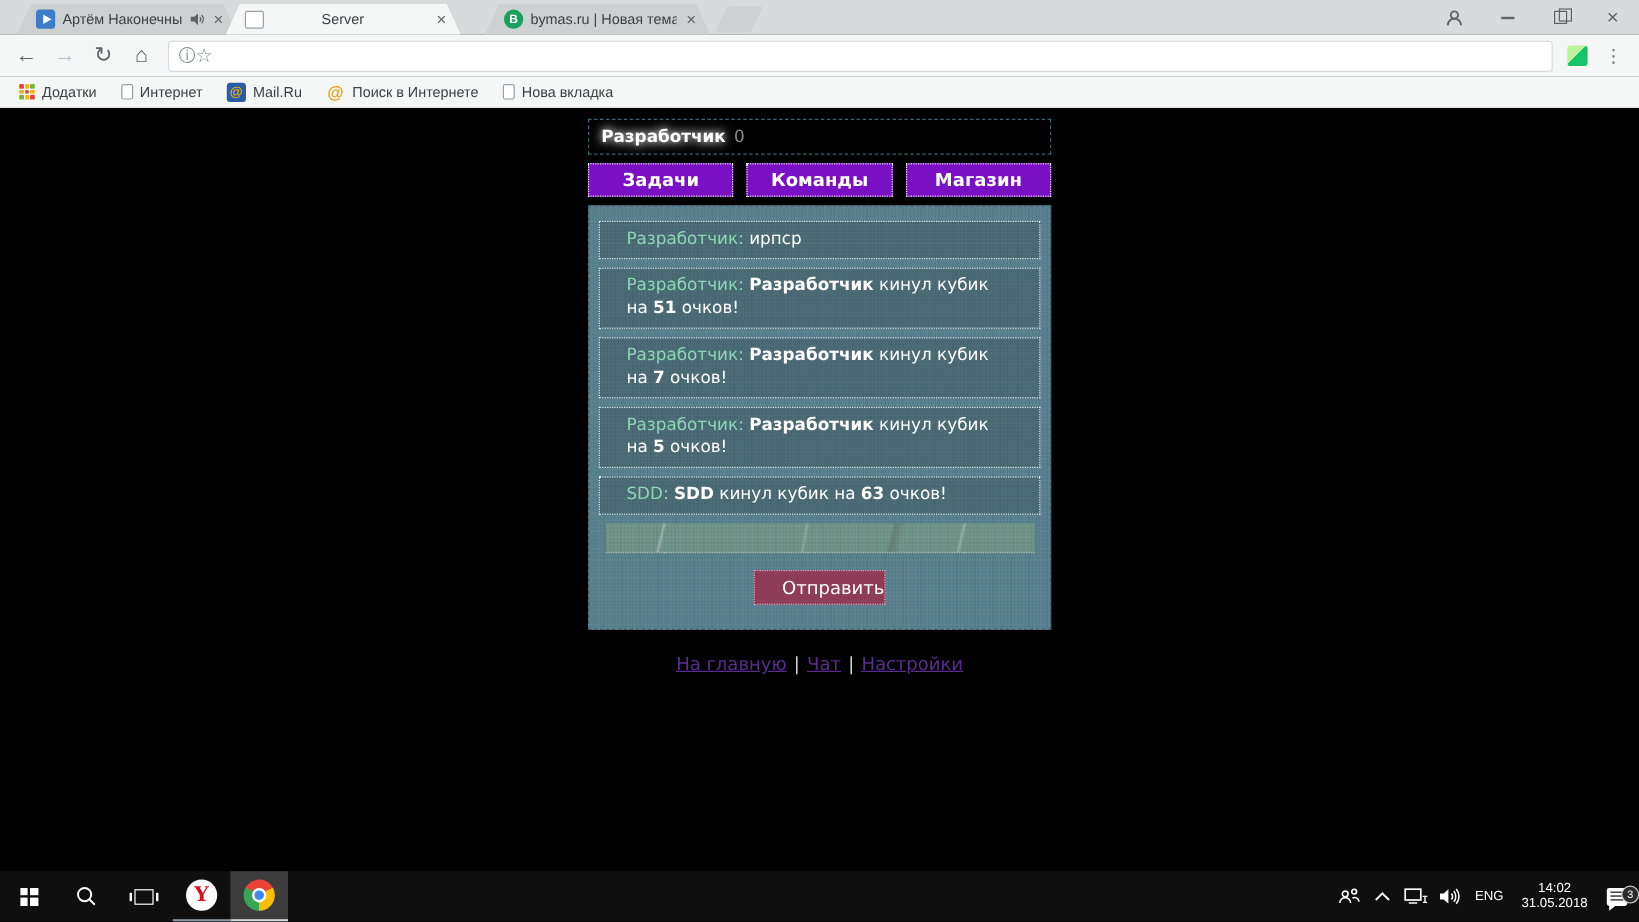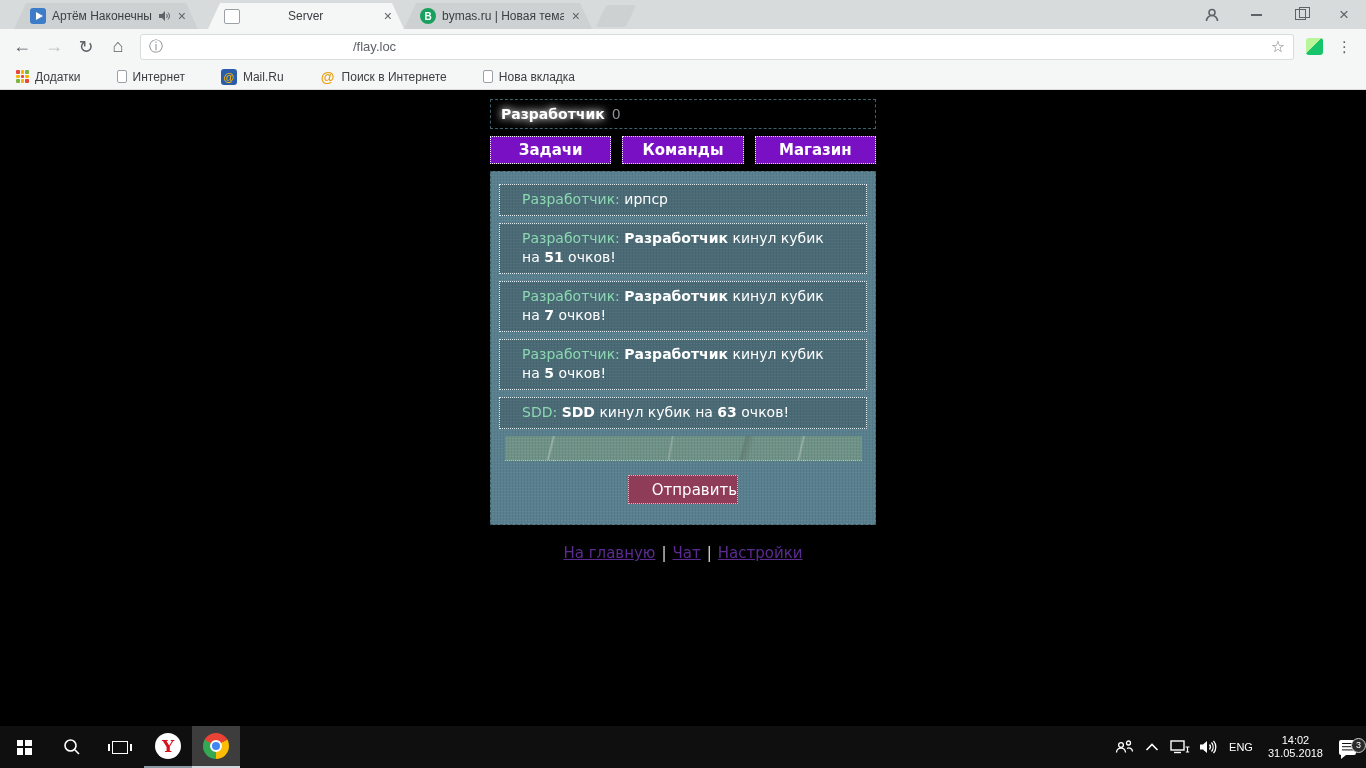--- a/index.html
+++ b/index.html
@@ -36,21 +36,21 @@
   .navbtn.disabled { color:#bdc1c6; }
   .addressbar { flex:1; height:26px; background:#fff; border:1px solid #d8dcde; border-radius:3px;
                 display:flex; align-items:center; padding:0 8px; margin:0 4px; }
   .addressbar .info { color:#80868b; font-size:14px; }
   .addressbar .url { margin-left:190px; font-size:13px; color:#5f6368; flex:1; }
   .addressbar .star { color:#80868b; font-size:16px; }
   .ext-icon { width:17px; height:17px; border-radius:3px; background:linear-gradient(135deg,#baf59a 0 45%,#16c46a 45%); margin:0 4px; }
   .menu-dots { color:#5f6368; font-size:15px; padding:0 6px; letter-spacing:0; }
 
   .bookmarks { height:26px; background:#f5f6f6; border-bottom:1px solid #dadce0;
-               display:flex; align-items:center; gap:24px; padding:0 10px; font-size:12px; color:#3c4043; }
+               display:flex; align-items:center; gap:8px; padding:0 10px; font-size:12px; color:#3c4043; }
   .bm { display:flex; align-items:center; gap:6px; padding:0 6px; }
   .apps-grid { width:13px; height:13px; display:grid; grid-template-columns:repeat(3,1fr); gap:1px; }
   .apps-grid i { border-radius:1px; }
   .pageicon { width:10px; height:13px; border:1.4px solid #9aa0a6; border-radius:2px; background:#fff; }
   .aticon { width:16px; height:16px; border-radius:3px; display:flex; align-items:center; justify-content:center;
             font-size:11px; font-weight:bold; }
   .aticon.mail { background:#2a5caa; color:#f4b400; }
   .aticon.srch { background:transparent; color:#e8a013; font-size:14px; }
 
   
@@ -139,21 +139,21 @@
       </span>
     <span class="title">Артём Наконечный</span>
     <span>
       <svg width="12" height="12" viewBox="0 0 12 12">
           <polygon points="1,4 4,4 7,1 7,11 4,8 1,8" fill="#5f6368"></polygon>
           <path d="M8.5 4 a3 3 0 0 1 0 4 M10 2.5 a5 5 0 0 1 0 7" stroke="#5f6368" stroke-width="1" fill="none"></path>
         </svg>
     </span>
     <span class="x">×</span>
   </div>
-  <div class="tab active" style="left:208px; width:196px;gap:48px;">
+  <div class="tab active" style="left:188px; width:196px;gap:48px;">
     <span class="fav doc"></span>
     <span class="title">Server</span>
     <span class="x">×</span>
   </div>
   <div class="tab" style="left:404px; width:188px;">
     <span class="fav bcircle">B</span>
     <span class="title">bymas.ru | Новая тема</span>
     <span class="x">×</span>
   </div>
   <div class="newtab"></div>
@@ -170,21 +170,20 @@
   </div>
 </div>
 
 <div class="toolbar">
   <span class="navbtn">←</span>
   <span class="navbtn disabled">→</span>
   <span class="navbtn">↻</span>
   <span class="navbtn">⌂</span>
   <div class="addressbar">
     <span class="info">ⓘ</span>
-    <span class="url">/flay.loc</span>
     <span class="star">☆</span>
   </div>
   <span class="ext-icon"></span>
   <span class="menu-dots">⋮</span>
 </div>
 
 <div class="bookmarks">
   <span class="bm">
     <span class="apps-grid">
       <i style="background:#e8453c"></i>

